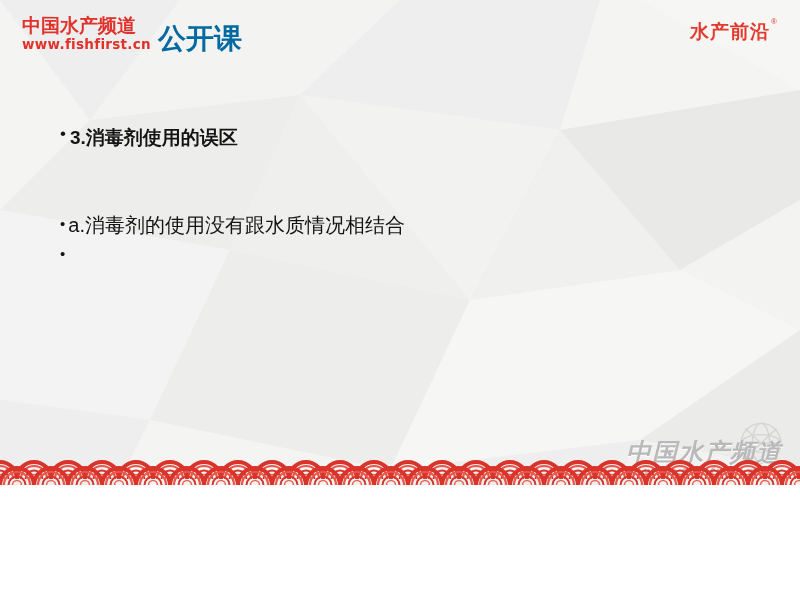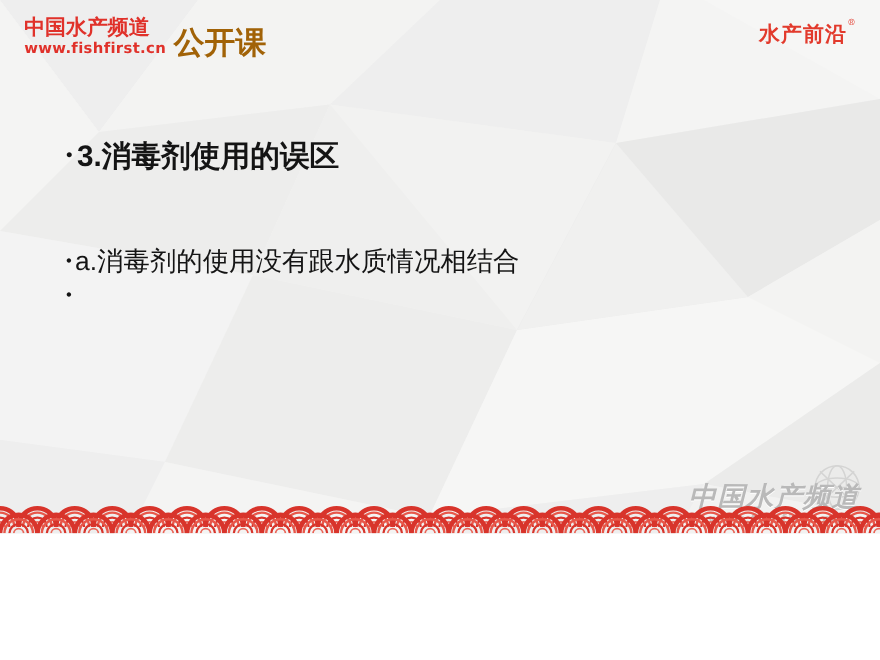--- a/index.html
+++ b/index.html
@@ -57,21 +57,21 @@
     color: #e0312a;
     letter-spacing: 0.3px;
     line-height: 1.1;
     margin-top: 1px;
     white-space: nowrap;
     font-family: "DejaVu Sans", sans-serif;
   }
   .logo-course {
     font-size: 28px;
     font-weight: bold;
-    color: #a16207;
+    color: #0369a1;
     line-height: 1;
     letter-spacing: 0px;
     position: relative;
     top: 1px;
     white-space: nowrap;
   }
 
   .logo-right {
     position: absolute;
     right: 24px;
@@ -118,39 +118,39 @@
 
   .title-row {
     margin-bottom: 0;
   }
   .title-row .bullet-dot {
     font-size: 17px;
     top: -5px;
     margin-right: 4px;
   }
   .title-text {
-    font-size: 27px;
+    font-size: 19px;
     font-weight: bold;
     letter-spacing: 0px;
     line-height: 1.25;
     white-space: nowrap;
   }
 
   .body-block {
     margin-top: 62px;
   }
   .body-row {
     margin-bottom: 10px;
   }
   .body-row .bullet-dot {
     font-size: 15px;
     top: -3px;
   }
   .body-text {
-    font-size: 24px;
+    font-size: 20px;
     font-weight: normal;
     line-height: 1.34;
     letter-spacing: 0px;
     white-space: nowrap;
   }
 
   
   #footer {
     position: absolute;
     left: 0;

